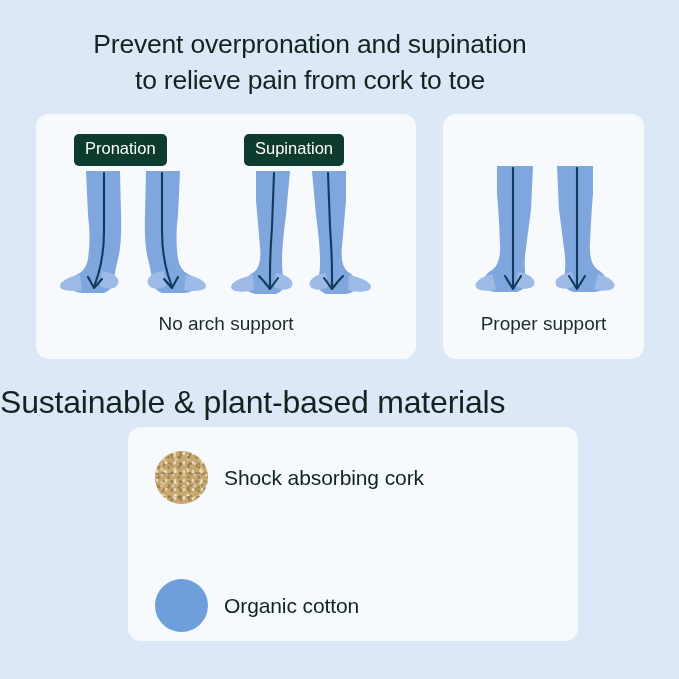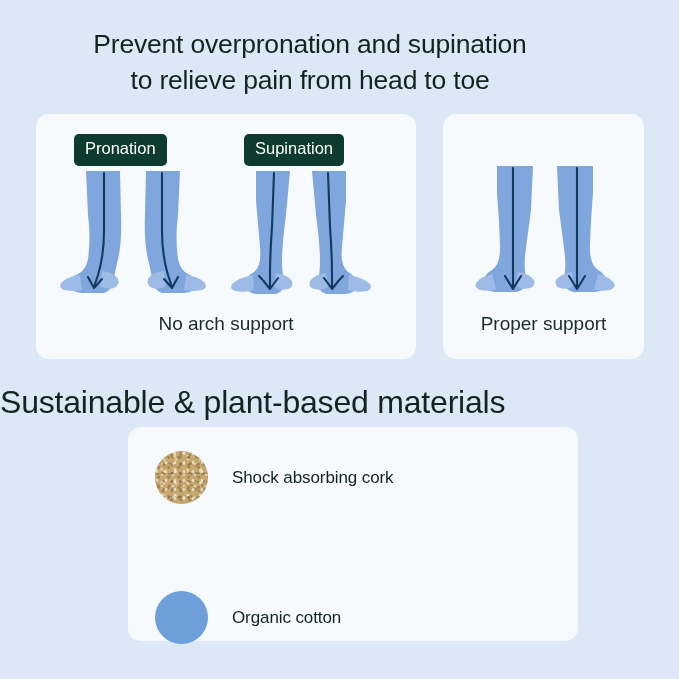--- a/index.html
+++ b/index.html
@@ -93,57 +93,57 @@
     border-radius:13px;
   }
   .mat-row{
     position:absolute;
     left:27px;
     display:flex;
     align-items:center;
   }
   #mat-row-0{ top:24px; }
   #mat-row-1{ top:92px; }
-  #mat-row-2{ top:164px; }
+  #mat-row-2{ top:152px; }
 
   .swatch{
     width:53px; height:53px;
     border-radius:50%;
     flex:0 0 53px;
   }
   .swatch.cork{
     background:
       radial-gradient(circle at 22% 28%, rgba(255,255,255,.55) 0 1.2px, transparent 1.6px),
       radial-gradient(circle at 64% 18%, rgba(255,255,255,.45) 0 1.1px, transparent 1.5px),
       radial-gradient(circle at 38% 62%, rgba(120,92,48,.45) 0 1.3px, transparent 1.7px),
       radial-gradient(circle at 76% 70%, rgba(255,255,255,.4) 0 1.1px, transparent 1.5px),
       radial-gradient(circle at 15% 78%, rgba(120,92,48,.4) 0 1.2px, transparent 1.6px),
       radial-gradient(circle at 52% 40%, rgba(255,248,225,.5) 0 1.2px, transparent 1.6px),
       radial-gradient(circle at 86% 44%, rgba(110,84,42,.4) 0 1.2px, transparent 1.6px),
       radial-gradient(circle at 30% 12%, rgba(110,84,42,.35) 0 1.1px, transparent 1.5px),
       #c7a871;
     background-size: 9px 9px, 11px 11px, 10px 10px, 12px 12px, 8px 8px, 13px 13px, 9px 9px, 11px 11px, 100% 100%;
   }
   .mat-label{
-    margin-left:24px;
+    margin-left:16px;
     color:#12241f;
-    font-size:17px;
+    font-size:21px;
     line-height:28px;
     letter-spacing:-0.1px;
     white-space:nowrap;
   }
 </style>
 </head>
 <body>
 
 <div id="page">
 
   <div class="headline">
     <span>Prevent overpronation and supination</span>
-    <span class="l2">to relieve pain from head to toe</span>
+    <span class="l2">to relieve pain from cork to toe</span>
   </div>
 
   <div class="card" id="card-gait">
 
     <div class="badge" id="badge-pronation">
       <span>Pronation</span>
     </div>
     <div class="badge" id="badge-supination">
       <span>Supination</span>
     </div>

